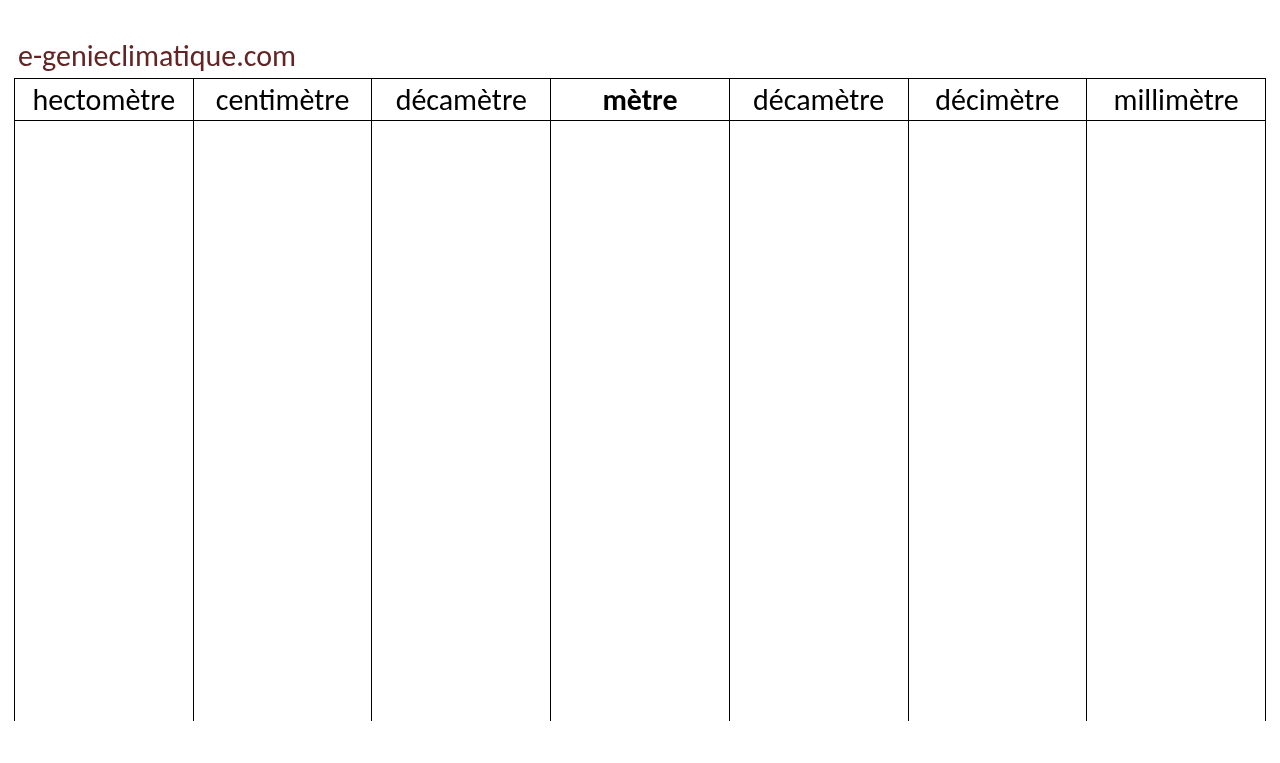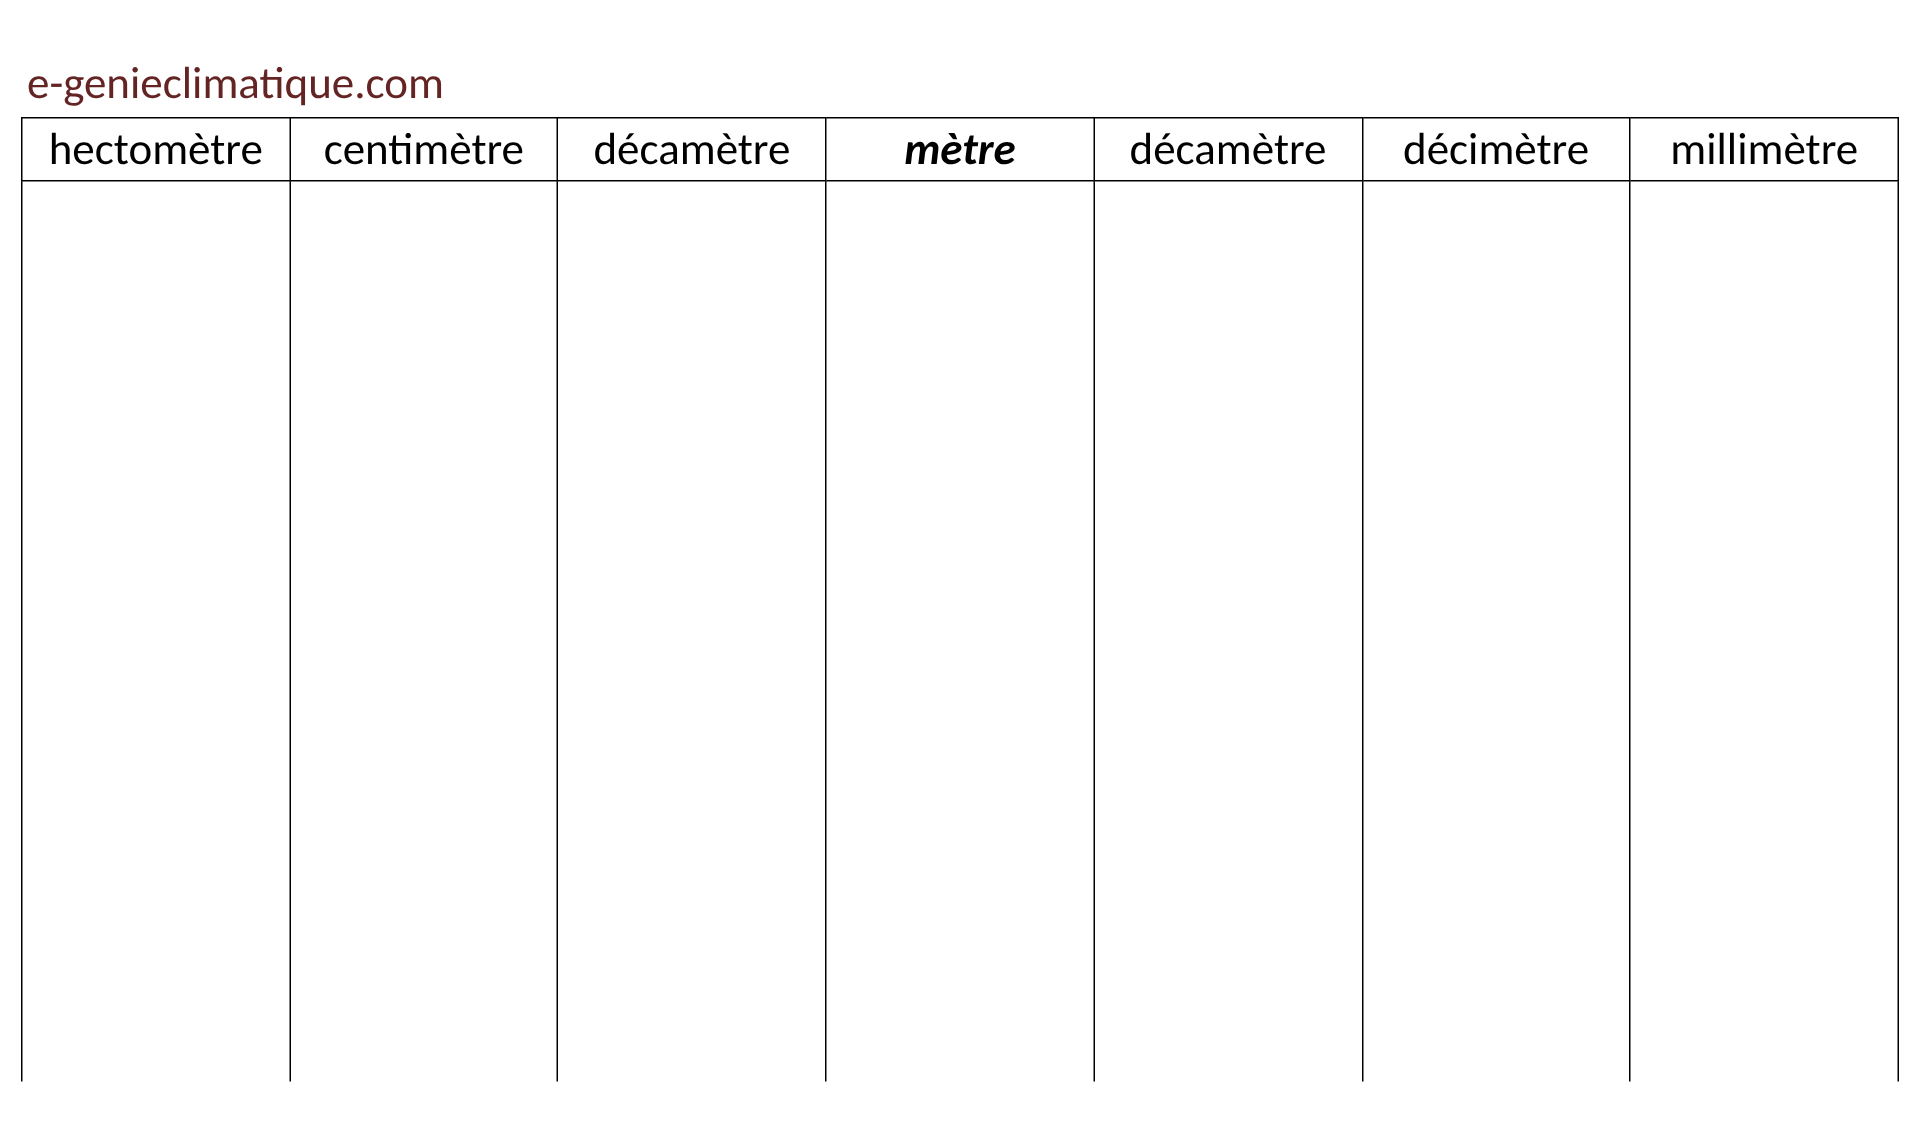--- a/index.html
+++ b/index.html
@@ -43,21 +43,21 @@
     vertical-align: middle;
     font-size: 30px;
     color: #000;
     padding: 2px 0;
     height: 40px;
   }
   table.conv tr.body td {
     height: 600px;
     border-bottom: none;
   }
-  .bold { font-weight: bold; font-style: italic; }
+  .bold { font-weight: bold; }
 </style>
 </head>
 <body>
 
 <div class="page">
   <div class="header">
     <div class="brand">e-genieclimatique.com</div>
   </div>
 
   <table class="conv">

